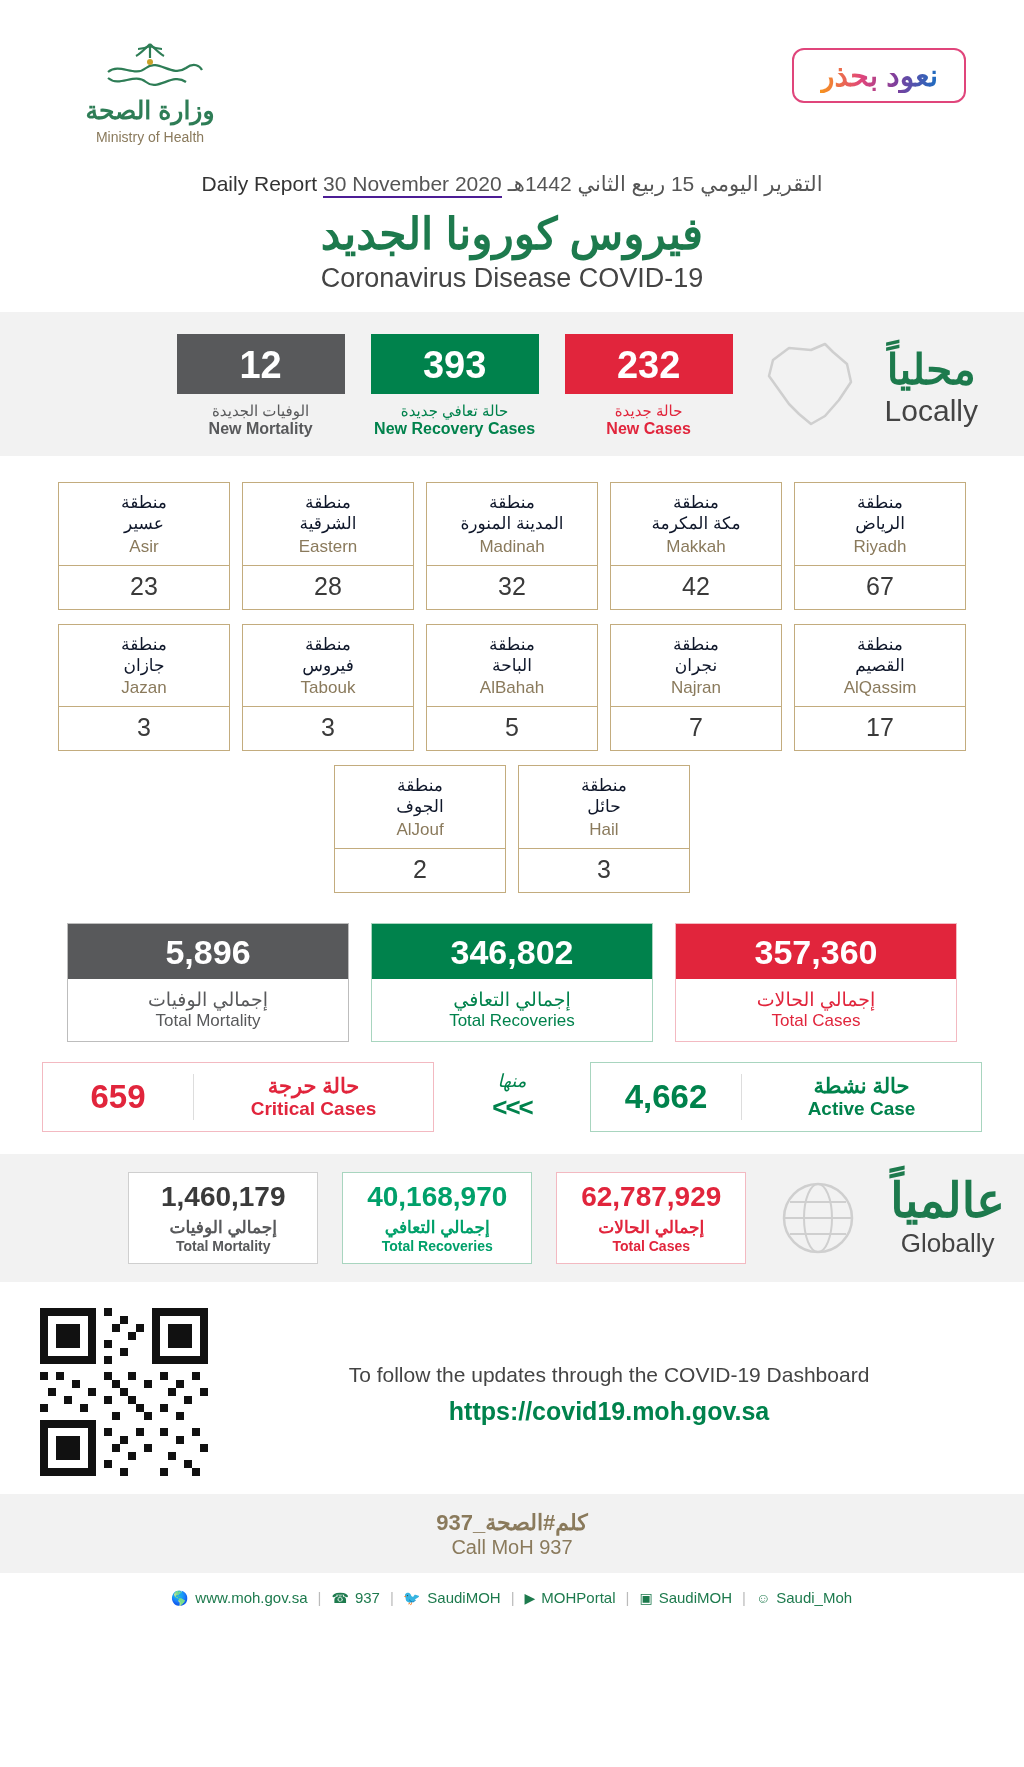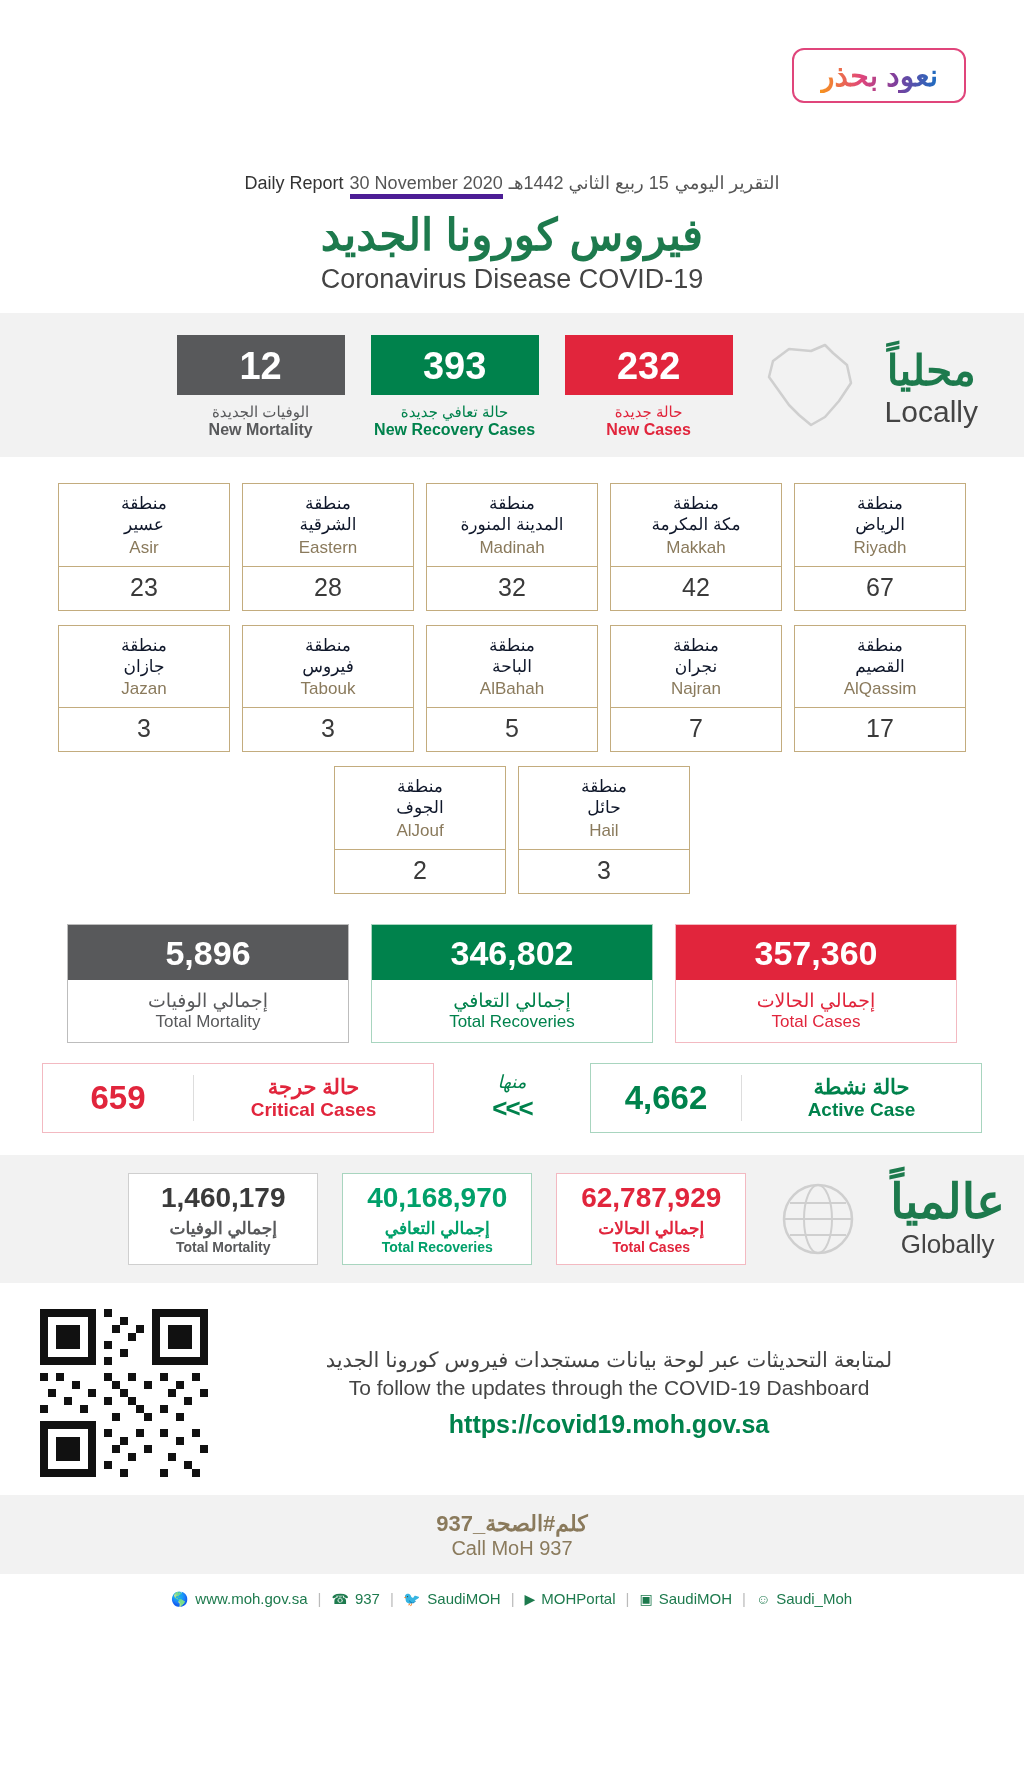--- a/index.html
+++ b/index.html
@@ -21,23 +21,23 @@
   .campaign { position: absolute; right: 58px; top: 48px; padding-left: 28px; }
   .campaign .box {
     border: 2.5px solid #e0457b; border-radius: 12px; padding: 8px 26px;
     display:flex; align-items:center; justify-content:center;
   }
   .campaign .txt { font-size: 30px; font-weight: bold; direction: rtl;
      background: linear-gradient(90deg,#f7941e 0%, #e0457b 35%, #7b3f9d 65%, #1b6ec2 100%);
      -webkit-background-clip: text; background-clip: text; color: transparent;}
 
   .datebar { text-align: center; padding-top: 170px; }
-  .datebar .row { font-size: 18px; color: #555; display: flex; justify-content: center; align-items: baseline; gap: 6px; }
+  .datebar .row { font-size: 21px; color: #555; display: flex; justify-content: center; align-items: baseline; gap: 6px; }
   .datebar .row .en-lbl { color:#333; }
-  .datebar .row .greg { color:#555; border-bottom: 5px solid #4c1d95; }
+  .datebar .row .greg { color:#555; border-bottom: 2px solid #4c1d95; }
   .datebar .row .ar { direction: rtl; color:#555; }
 
   .title-ar { text-align:center; font-size: 44px; font-weight: bold; color:#1d7a4d; direction: rtl; margin-top: 10px; letter-spacing: 0px;}
   .title-en { text-align:center; font-size: 27px; color: #444; margin-top: 4px; }
 
   
   .locally {
     margin-top: 18px; background: #f2f2f2; padding: 22px 0 18px 0;
     display:flex; align-items:center; justify-content: flex-end; gap: 0px;
   }
@@ -127,20 +127,35 @@
   .footer .item { display:flex; align-items:center; gap: 6px; }
   .footer .divider { color:#bbb; }
   .footer .ic { font-size: 14px; color:#1d7a4d; }
 </style>
 </head>
 <body>
 
 <div class="page">
 
   <div class="header">
+    <div class="moh-logo">
+      <div class="emblem">
+        <svg width="120" height="54" viewBox="0 0 120 54">
+          <g fill="none" stroke="#2e7d56" stroke-width="2.2">
+            <path d="M60 6 C54 12 50 16 46 18 M60 6 C66 12 70 16 74 18 M60 6 L60 20"></path>
+            <path d="M60 8 C56 10 52 11 48 11 M60 8 C64 10 68 11 72 11"></path>
+            <path d="M18 34 C30 24 44 40 56 30 C68 20 82 40 96 30 C104 24 110 28 112 32"></path>
+            <path d="M18 40 C30 50 44 34 56 44 C68 54 82 34 96 44"></path>
+          </g>
+          <circle cx="60" cy="24" r="3" fill="#c9a227"></circle>
+        </svg>
+      </div>
+      <div class="ar">وزارة الصحة</div>
+      <div class="en">Ministry of Health</div>
+    </div>
 
     <div class="campaign">
       <div class="box">
         <span class="txt">نعود بحذر</span>
       </div>
     </div>
   </div>
 
   <div class="datebar" style="padding-top:0; margin-top:-8px;">
     <div class="row">
@@ -435,21 +450,20 @@
           <rect x="19" y="15" width="1" height="1"></rect>
             <rect x="16" y="18" width="1" height="1"></rect>
           <rect x="18" y="19" width="1" height="1"></rect>
             <rect x="20" y="17" width="1" height="1"></rect>
           <rect x="15" y="20" width="1" height="1"></rect>
             <rect x="19" y="20" width="1" height="1"></rect>
         </g>
       </svg>
     </div>
     <div class="dash-txt">
-      <div class="ar">لمتابعة التحديثات عبر لوحة بيانات مستجدات فيروس كورونا الجديد</div>
       <div class="en">To follow the updates through the COVID-19 Dashboard</div>
       <div class="url">https://covid19.moh.gov.sa</div>
     </div>
   </div>
 
   <div class="call">
     <div class="ar">كلم#الصحة_937</div>
     <div class="en">Call MoH 937</div>
   </div>
 

